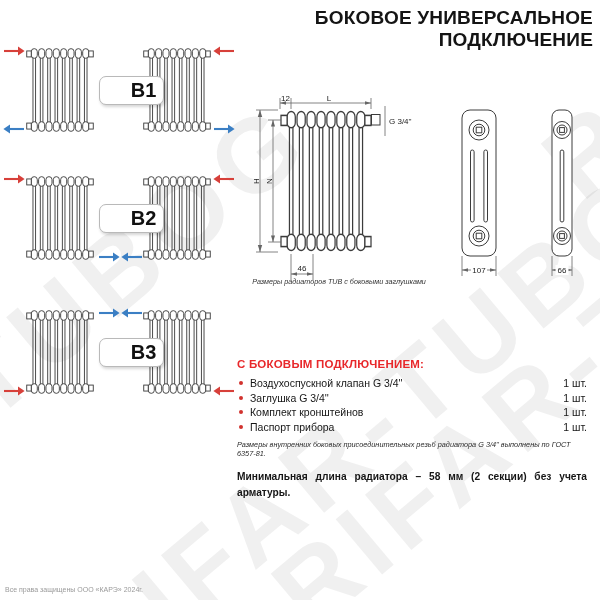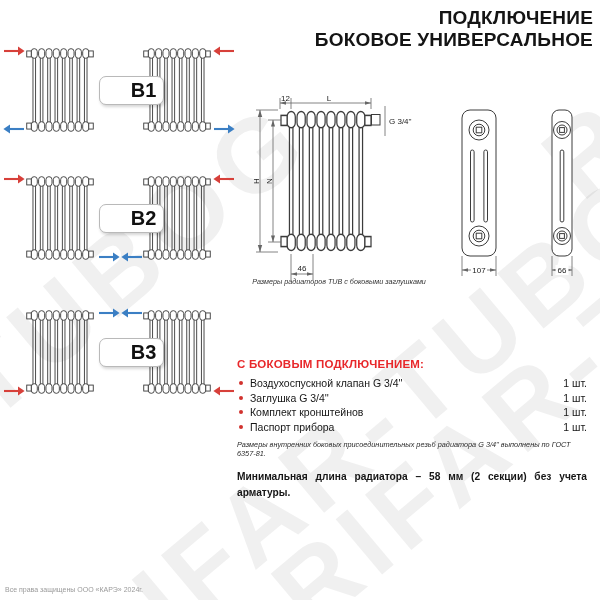--- a/index.html
+++ b/index.html
@@ -97,22 +97,22 @@
     <span style="left:-70px;top:350px">TUBOG</span>
     <span style="left:250px;top:560px">RIFAR-TU</span>
     <span style="left:-120px;top:760px">.su RIFAR-TUBOG</span>
 
     <span style="left:520px;top:130px">RIF</span>
   </div>
 
   <div class="content">
 
     <div class="title">
+      <div>БОКОВОЕ УНИВЕРСАЛЬНОЕ</div>
       <div>ПОДКЛЮЧЕНИЕ</div>
-      <div>БОКОВОЕ УНИВЕРСАЛЬНОЕ</div>
     </div>
 
     <div class="schemes">
 
       <div class="row" style="top:0">
         <svg class="rad" style="left:24px" viewBox="0 0 74 92">
             <use href="#radG"></use>
           </svg>
         <svg class="rad" style="left:141px" viewBox="0 0 74 92">
             <use href="#radG"></use>

